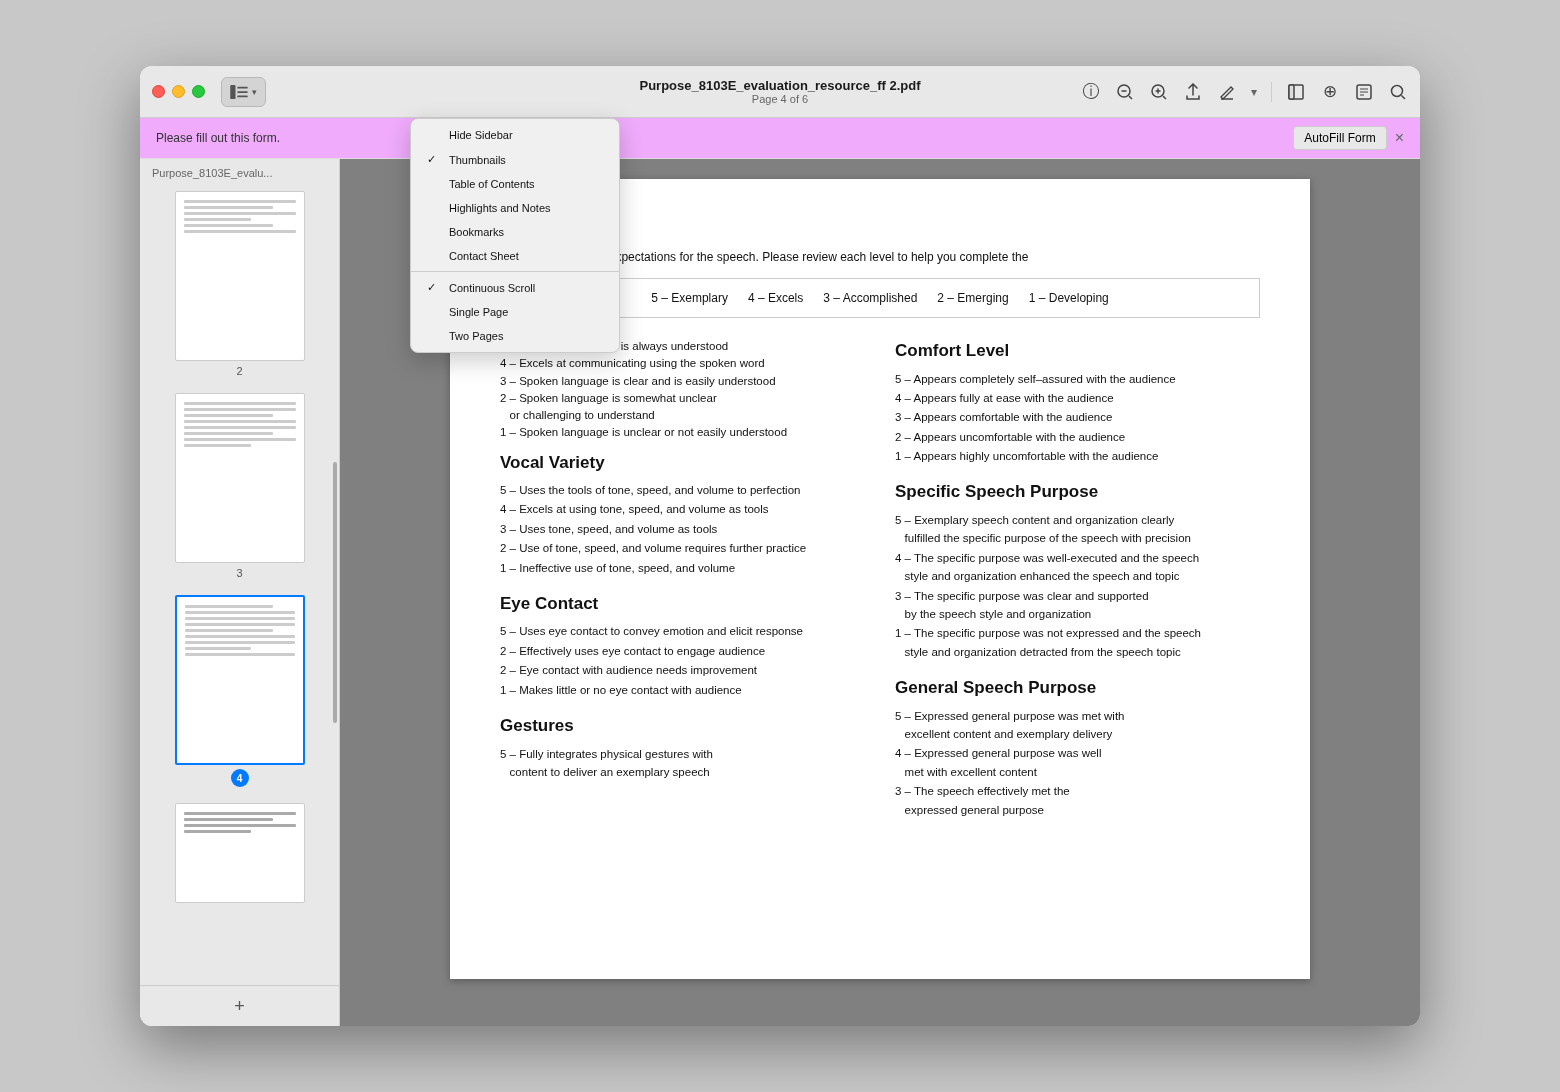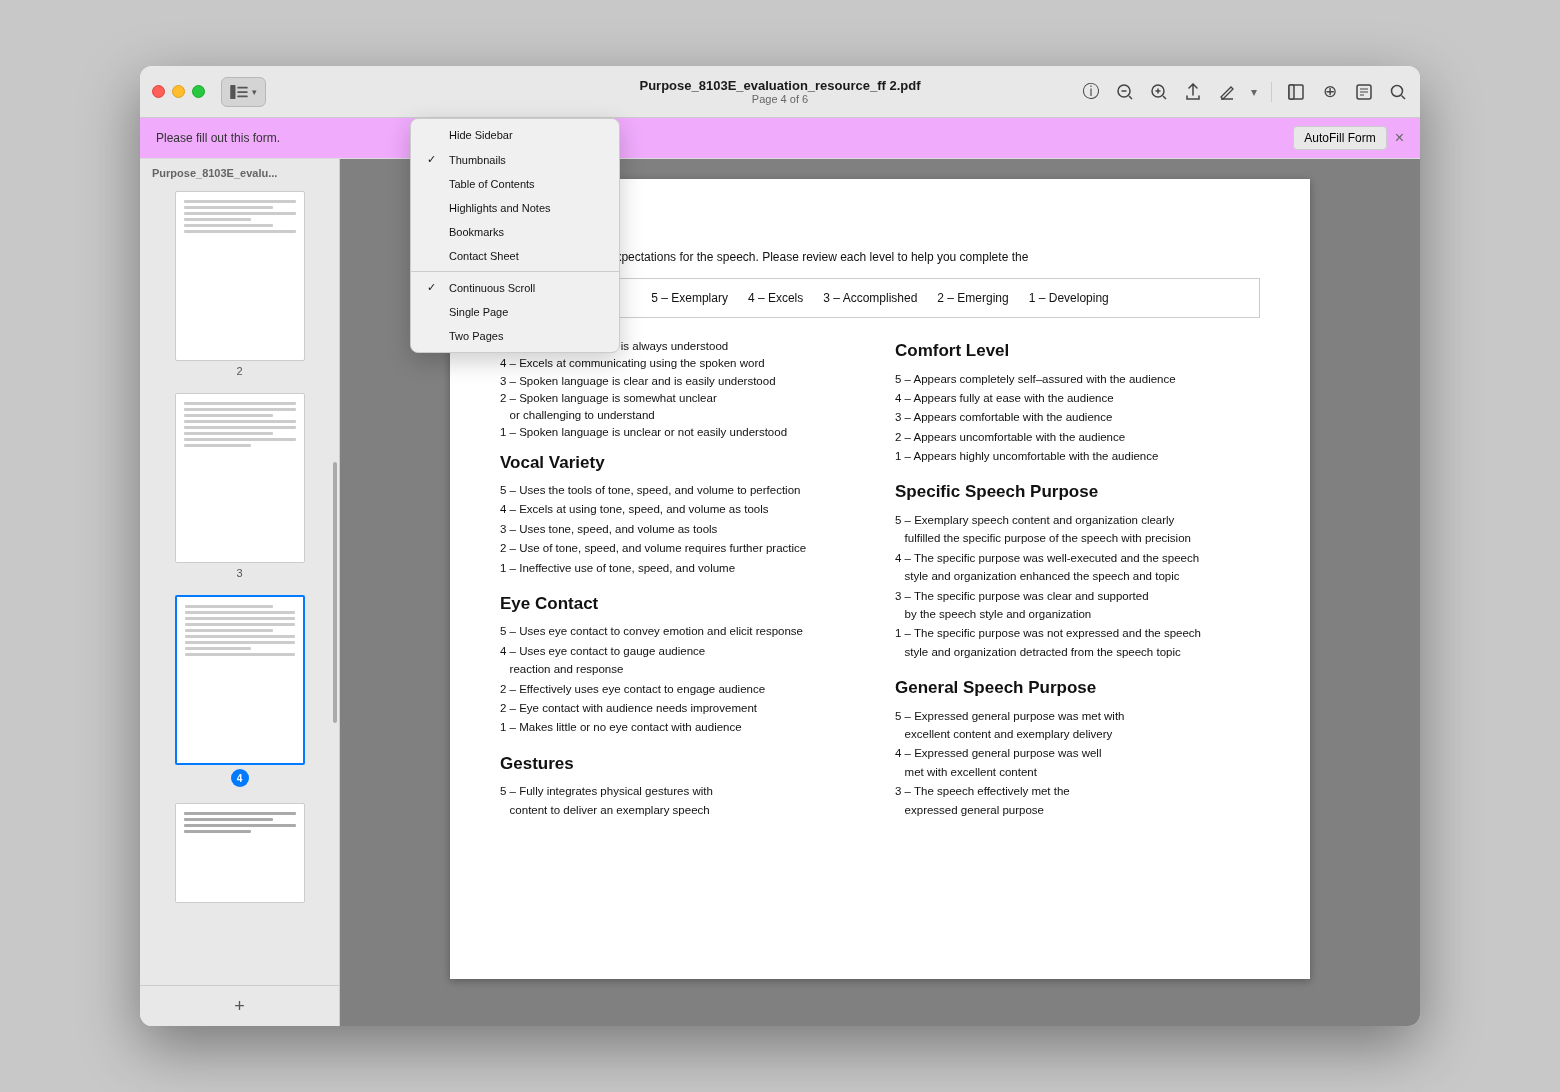--- a/index.html
+++ b/index.html
@@ -159,21 +159,21 @@
       display: flex;
       flex-direction: column;
       overflow-y: auto;
       flex-shrink: 0;
     }
 
     .sidebar-label {
       font-size: 11px;
       color: #666;
       padding: 8px 12px 4px;
-      font-weight: 700;
+      font-weight: 400;
     }
 
     .thumbnail-item {
       display: flex;
       flex-direction: column;
       align-items: center;
       padding: 8px;
       cursor: pointer;
     }
 
@@ -558,21 +558,20 @@
                   <li>3 – Uses tone, speed, and volume as tools</li>
                   <li>2 – Use of tone, speed, and volume requires further practice</li>
                   <li>1 – Ineffective use of tone, speed, and volume</li>
                 </ul>
               </div>
 
               <div class="col-section" style="margin-top:14px;">
                 <h4>Eye Contact</h4>
                 <ul>
                   <li>5 – Uses eye contact to convey emotion and elicit response</li>
-                  <li>4 – Uses eye contact to gauge audience<br>&nbsp;&nbsp;&nbsp;reaction and response</li>
                   <li>2 – Effectively uses eye contact to engage audience</li>
                   <li>2 – Eye contact with audience needs improvement</li>
                   <li>1 – Makes little or no eye contact with audience</li>
                 </ul>
               </div>
 
               <div class="col-section" style="margin-top:14px;">
                 <h4>Gestures</h4>
                 <ul>
                   <li>5 – Fully integrates physical gestures with<br>&nbsp;&nbsp;&nbsp;content to deliver an exemplary speech</li>

